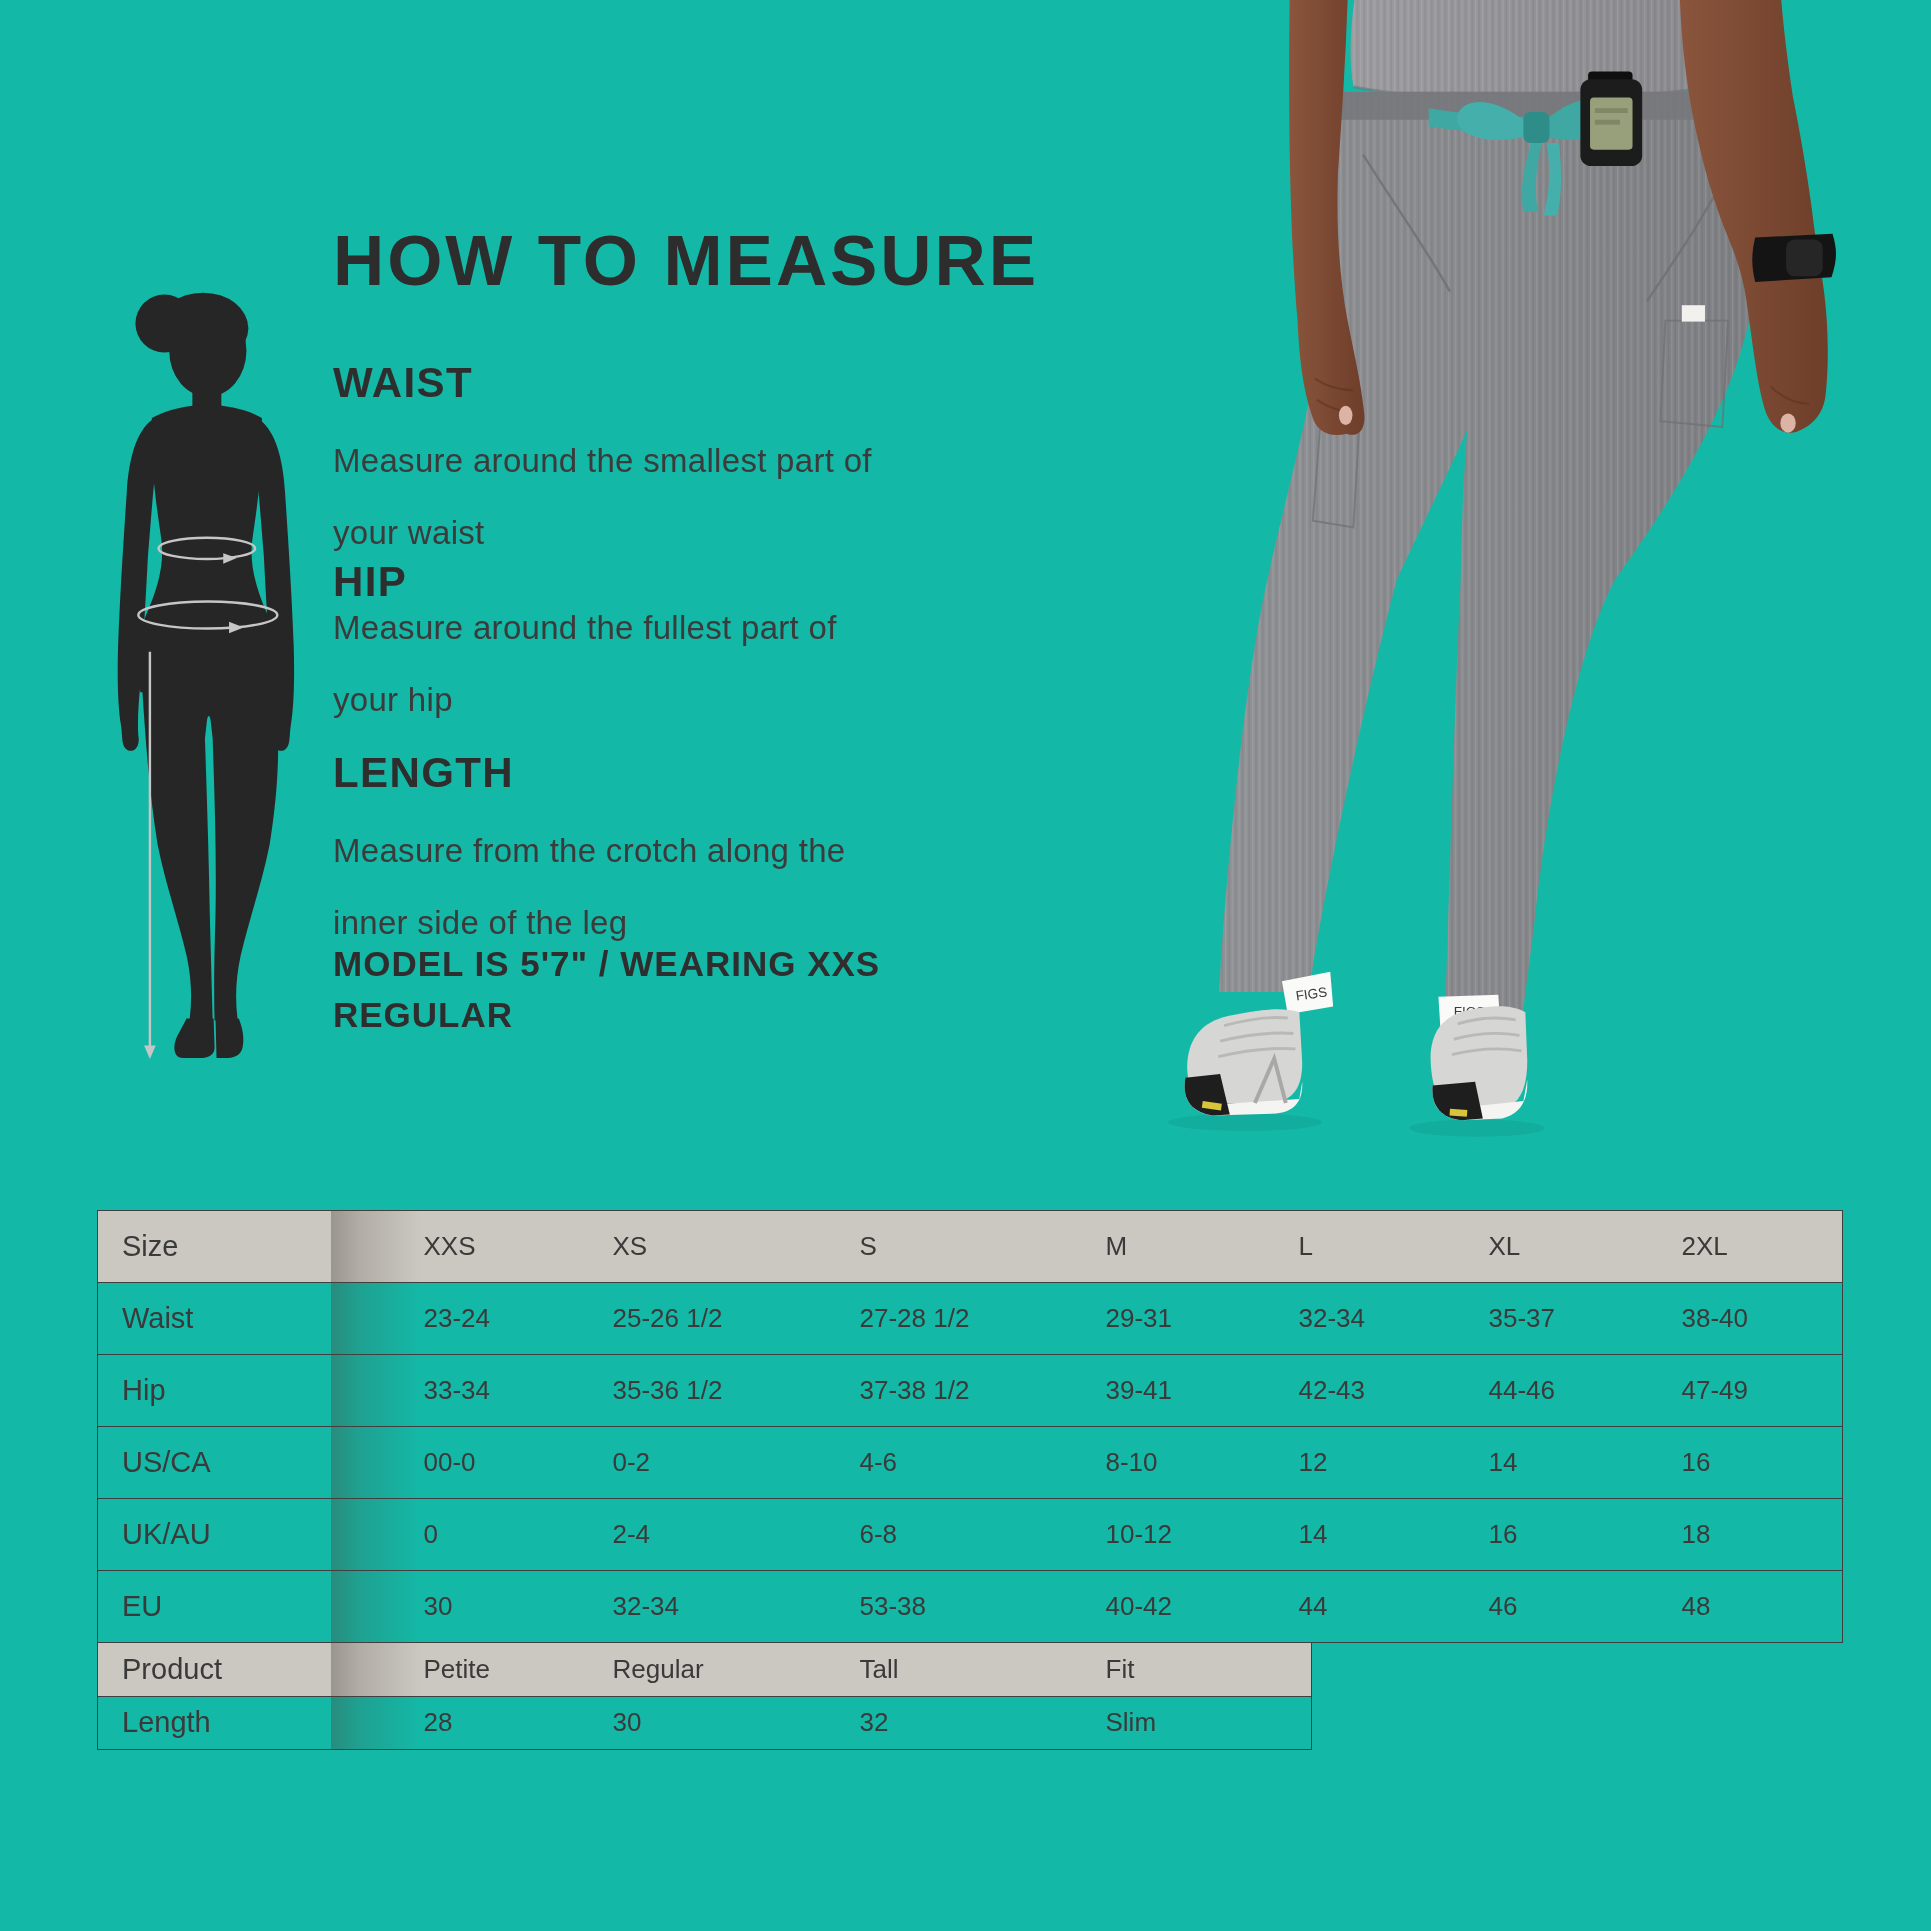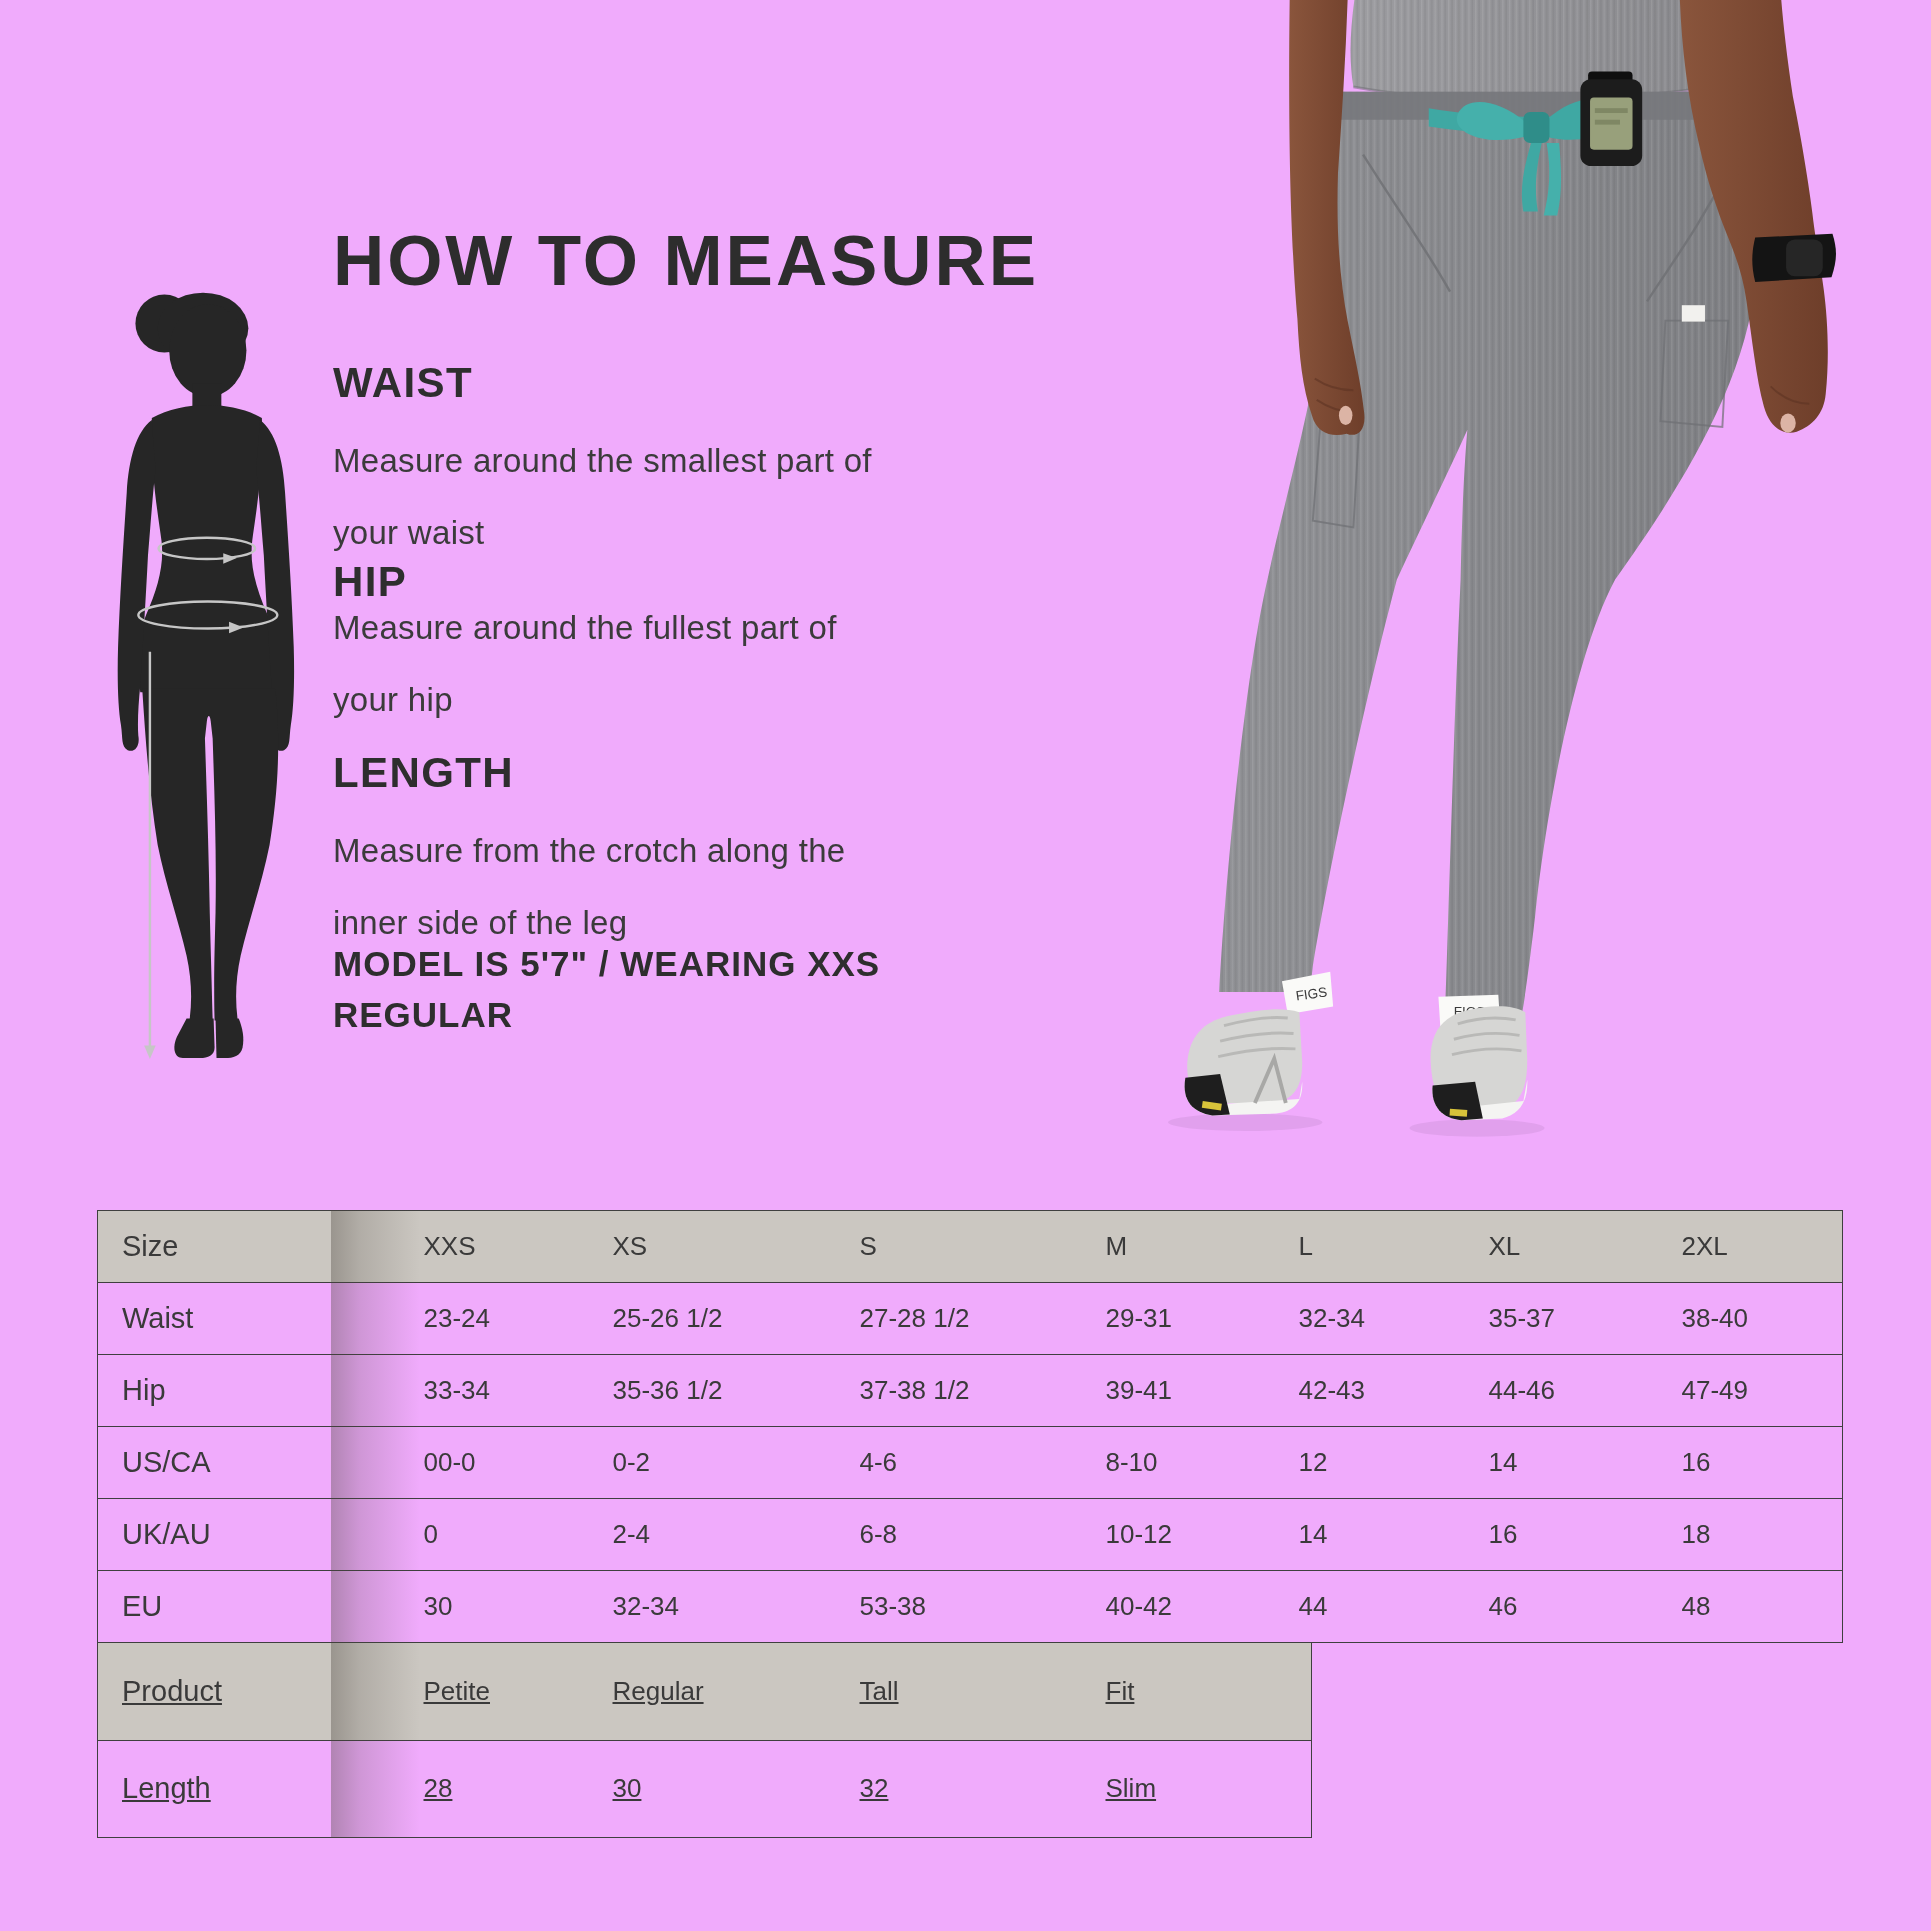--- a/index.html
+++ b/index.html
@@ -1,17 +1,17 @@
 <!DOCTYPE html>
 <html><head>
 <meta charset="utf-8">
 <style>
   html,body{margin:0;padding:0;background:#ffffff;}
   .canvas{
-    position:relative;width:1931px;height:1931px;background:#f0abfc;overflow:hidden;
+    position:relative;width:1931px;height:1931px;background:#14b8a6;overflow:hidden;
     font-family:"Liberation Sans",sans-serif;color:#2e2e2e;
   }
   
   .title{
     position:absolute;left:333px;top:220px;
     font-size:71px;font-weight:700;letter-spacing:2.9px;color:#2d2d2d;white-space:nowrap;
   }
   .section{position:absolute;left:333px;}
   .sec-heading{font-size:42px;font-weight:700;letter-spacing:1.4px;color:#2e2e2e;white-space:nowrap;}
   .sec-body{position:absolute;left:333px;font-size:33px;line-height:1.45;color:#3b3b3b;letter-spacing:0.3px;white-space:nowrap;}
@@ -30,21 +30,21 @@
   .main-table{width:1746px;border:1.9px solid #3f3f3f;}
   .sub-table{width:1215px;border:1.9px solid #3f3f3f;border-top:0;}
   td,th{
     height:72px;font-size:26px;font-weight:400;color:#3a3a3a;text-align:left;
     vertical-align:middle;padding:0 0 0 92px;box-sizing:border-box;white-space:nowrap;
     font-family:"Liberation Sans",sans-serif;
   }
   td:first-child,th:first-child{padding-left:24px;font-size:29px;}
   tr{border-bottom:1.9px solid #3f3f3f;}
   .gray-row{background:#cbc7c1;}
-  .sub-table td,.sub-table th{height:97px;text-decoration:underline;}
+  .sub-table td,.sub-table th{height:53px;}
   .col-shadow{
     position:absolute;left:234px;top:0;width:89px;height:100%;pointer-events:none;
     background:linear-gradient(90deg,rgba(74,68,60,.38) 0%,rgba(74,68,60,.20) 32%,rgba(74,68,60,0) 100%);
   }
 </style>
 </head>
 <body>
 
 <div class="canvas">
 

